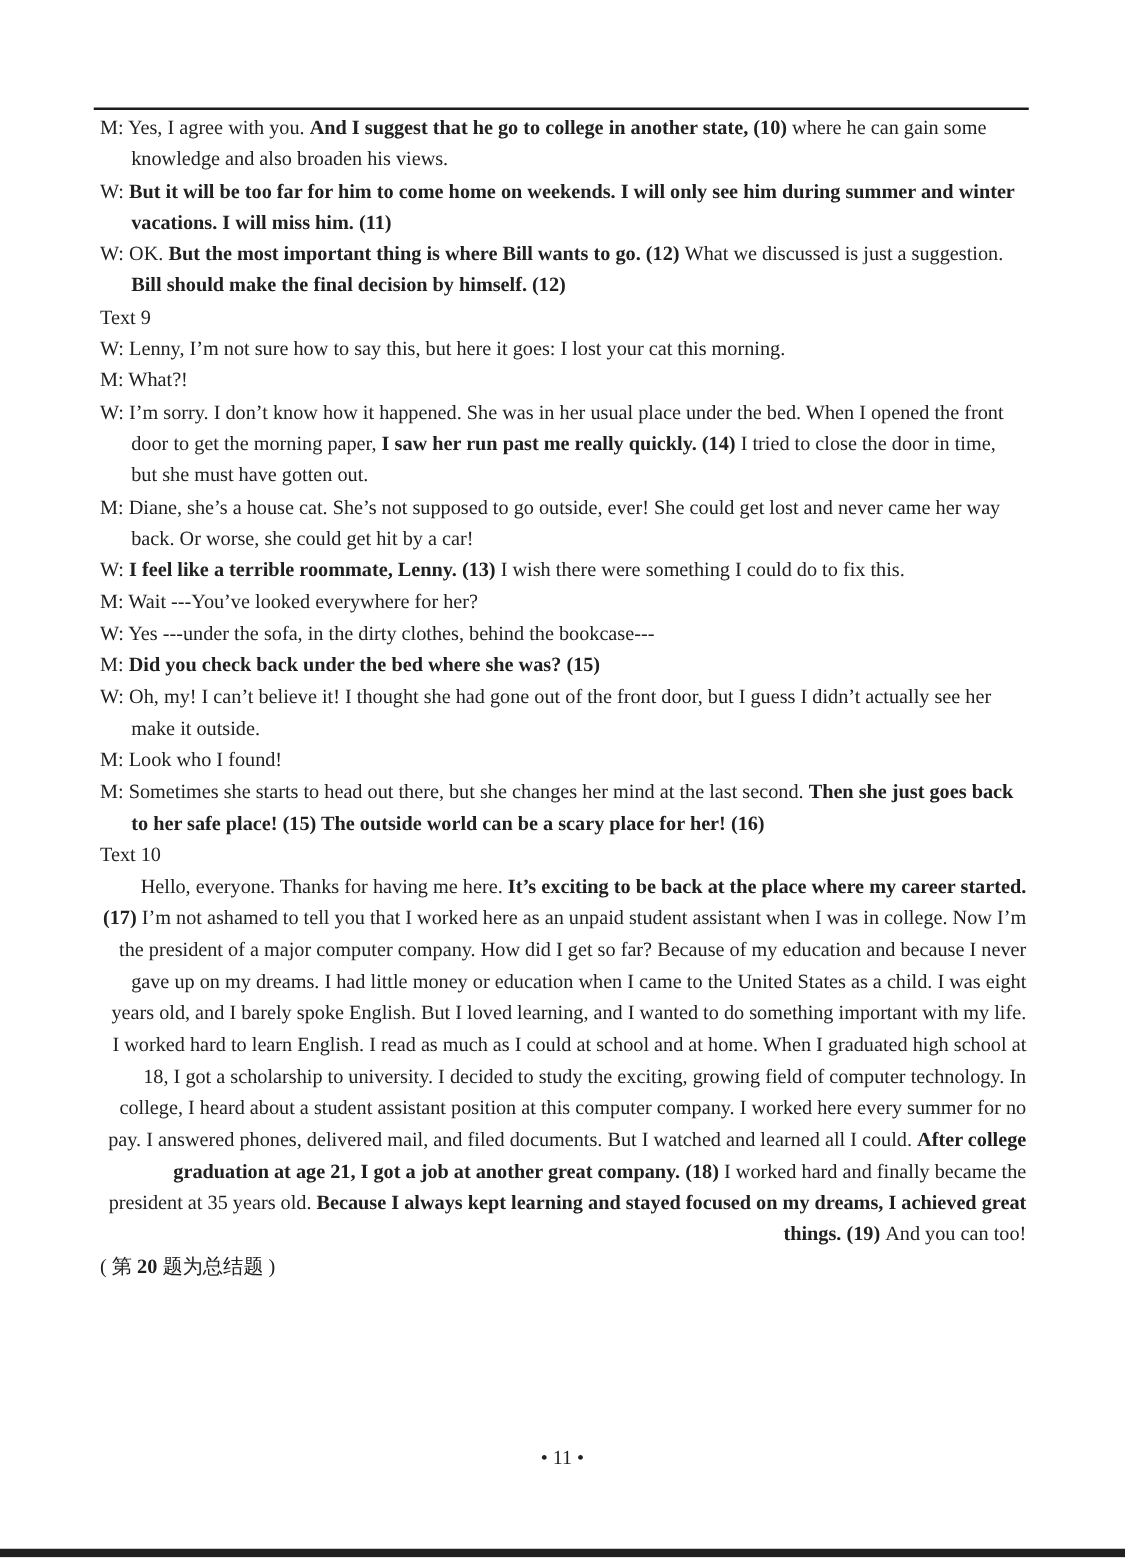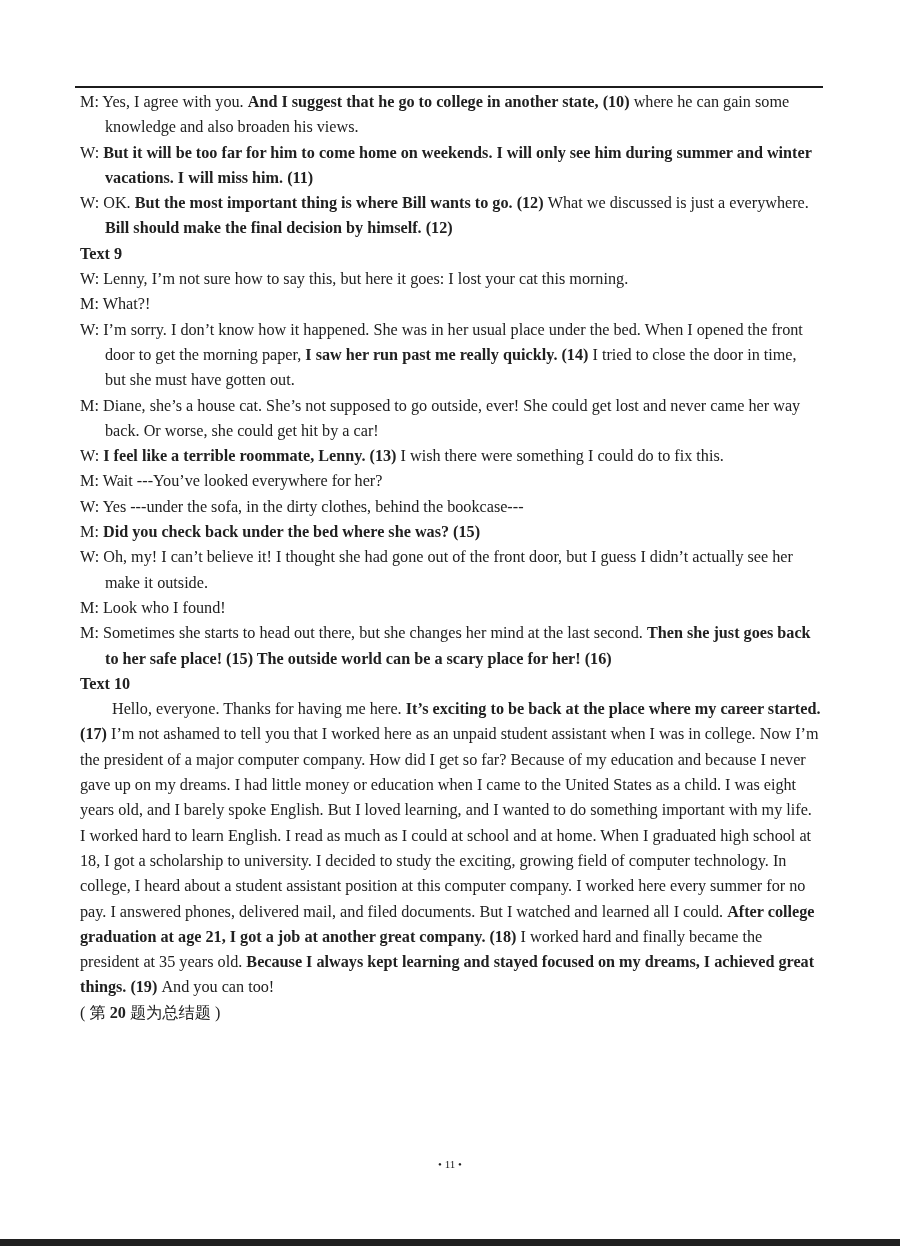--- a/index.html
+++ b/index.html
@@ -36,58 +36,59 @@
   .content p {
     margin: 0;
     padding: 0;
   }
   p.dialogue {
     padding-left: 25px;
     text-indent: -25px;
     font-family: Liberation Serif, serif;
   }
   p.heading {
-    font-weight: bold;
+    font-weight: normal;
   }
   p.para {
     text-indent: 32px;
+    text-align: right;
   }
   p.note {
     text-indent: 0;
   }
   .bold {
     font-weight: bold;
   }
   .page-number {
     position: absolute;
     left: 0;
     top: 1158px;
     width: 900px;
     text-align: center;
-    font-size: 11px;
+    font-size: 16px;
     color: #222222;
   }
   .rule-bottom {
     position: absolute;
     left: 0;
     bottom: 0;
     width: 900px;
     height: 7px;
     background: #202020;
   }
 </style>
 </head>
 <body>
 
 <div class="page">
   <div class="rule-top"></div>
   <div class="content">
       <p class="dialogue"><span class="speaker">M: </span><span>Yes, I agree with you. </span><span class="bold">And I suggest that he go to college in another state, (10) </span><span>where he can gain some knowledge and also broaden his views.</span></p>
       <p class="dialogue"><span class="speaker">W: </span><span class="bold">But it will be too far for him to come home on weekends. I will only see him during summer and winter vacations. I will miss him. (11)</span></p>
-      <p class="dialogue"><span class="speaker">W: </span><span>OK. </span><span class="bold">But the most important thing is where Bill wants to go. (12) </span><span>What we discussed is just a everywhere. </span><span class="bold">Bill should make the final decision by himself. (12)</span></p>
+      <p class="dialogue"><span class="speaker">W: </span><span>OK. </span><span class="bold">But the most important thing is where Bill wants to go. (12) </span><span>What we discussed is just a suggestion. </span><span class="bold">Bill should make the final decision by himself. (12)</span></p>
       <p class="heading">Text 9</p>
       <p class="dialogue"><span class="speaker">W: </span><span>Lenny, I’m not sure how to say this, but here it goes: I lost your cat this morning.</span></p>
       <p class="dialogue"><span class="speaker">M: </span><span>What?!</span></p>
       <p class="dialogue"><span class="speaker">W: </span><span>I’m sorry. I don’t know how it happened. She was in her usual place under the bed. When I opened the front door to get the morning paper, </span><span class="bold">I saw her run past me really quickly. (14) </span><span>I tried to close the door in time, but she must have gotten out.</span></p>
       <p class="dialogue"><span class="speaker">M: </span><span>Diane, she’s a house cat. She’s not supposed to go outside, ever! She could get lost and never came her way back. Or worse, she could get hit by a car!</span></p>
       <p class="dialogue"><span class="speaker">W: </span><span class="bold">I feel like a terrible roommate, Lenny. (13) </span><span>I wish there were something I could do to fix this.</span></p>
       <p class="dialogue"><span class="speaker">M: </span><span>Wait ---You’ve looked everywhere for her?</span></p>
       <p class="dialogue"><span class="speaker">W: </span><span>Yes ---under the sofa, in the dirty clothes, behind the bookcase---</span></p>
       <p class="dialogue"><span class="speaker">M: </span><span class="bold">Did you check back under the bed where she was? (15)</span></p>
       <p class="dialogue"><span class="speaker">W: </span><span>Oh, my! I can’t believe it! I thought she had gone out of the front door, but I guess I didn’t actually see her make it outside.</span></p>

